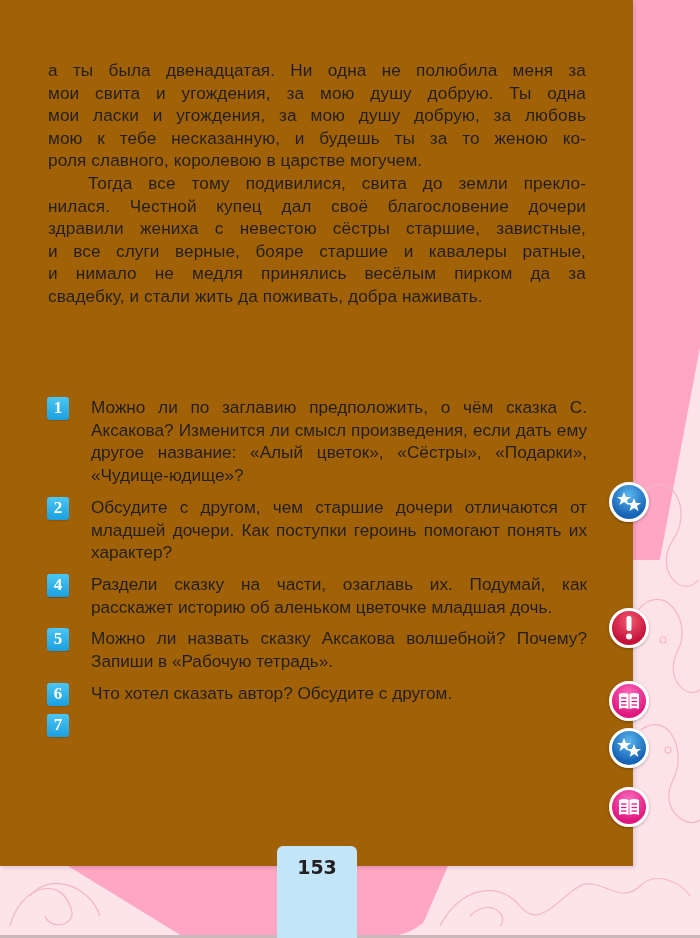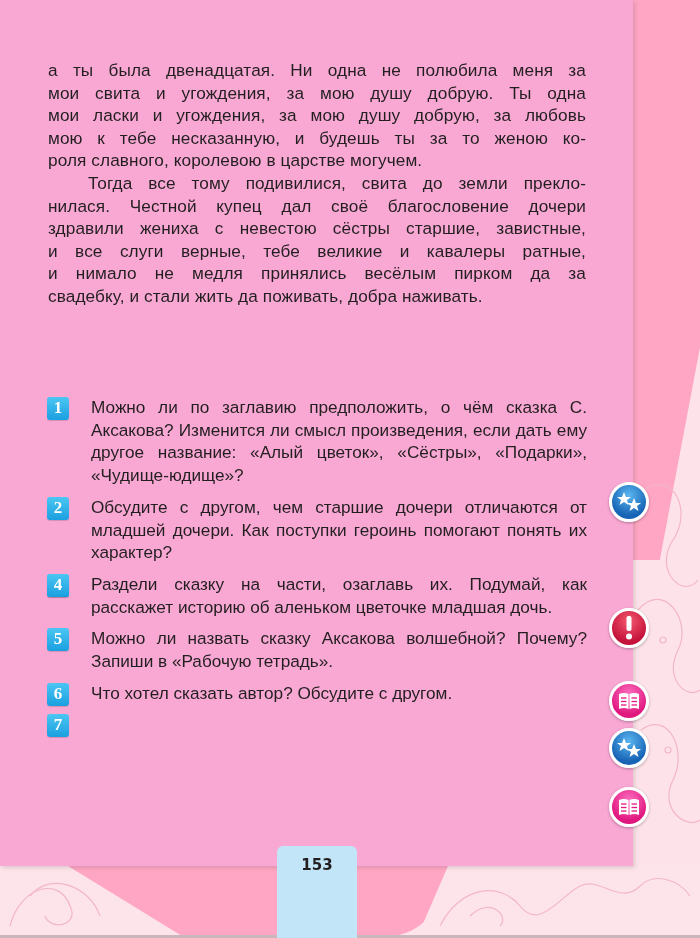--- a/index.html
+++ b/index.html
@@ -27,21 +27,21 @@
     background: #fea6c3;
     border-bottom-left-radius: 120px 70px;
     border-bottom-right-radius: 60px 70px;
     clip-path: polygon(0 0, 100% 0, 92% 100%, 30% 100%);
   }
   .bottom-line {
     position: absolute; left: 0; top: 935px; width: 700px; height: 3px; background: #c9b7bb;
   }
   .page {
     position: absolute; left: 0; top: 0; width: 633px; height: 866px;
-    background: #f9a8d4;
+    background: #a16207;
     box-shadow: 2px 2px 4px rgba(0,0,0,0.12);
   }
   .prose {
     position: absolute; left: 48px; top: 59px; width: 538px;
     font-size: 17.2px; line-height: 22.6px; color: #231f20;
     text-align: justify; letter-spacing: 0.1px;
   }
   .prose p { margin: 0; text-align-last: justify; }
   .prose p.last { text-align-last: left; }
   .prose .indent { text-indent: 40px; }
@@ -66,21 +66,21 @@
   }
   .side-icon.blue { background: radial-gradient(circle at 50% 30%, #5ab6ef, #1763b5 70%); }
   .side-icon.red { background: radial-gradient(circle at 50% 30%, #f3586e, #c4123a 70%); }
   .side-icon.pink { background: radial-gradient(circle at 50% 30%, #fd6fc0, #e0177f 70%); }
   .page-num-tab {
     position: absolute; left: 277px; top: 846px; width: 80px; height: 92px;
     background: #c3e5f8; border-radius: 6px 6px 0 0;
   }
   .page-num {
     position: absolute; left: 277px; top: 856px; width: 80px; text-align: center;
-    font-family: "DejaVu Sans", sans-serif; font-weight: bold; font-size: 15px;
+    font-family: "DejaVu Sans", sans-serif; font-weight: bold; font-size: 19px;
     color: #231f20;
   }
 </style>
 </head>
 <body>
 
 <div class="bg-right"></div>
 <div class="bg-right-pink"></div>
 <svg class="swirl" style="left:633px;top:430px" width="67" height="440">
   <g fill="none" stroke="#f3b6c6" stroke-width="1.2">
@@ -109,21 +109,21 @@
       <p>а ты была двенадцатая. Ни одна не полюбила меня за</p>
       <p>мои свита и угождения, за мою душу добрую. Ты одна</p>
       <p>мои ласки и угождения, за мою душу добрую, за любовь</p>
       <p>мою к тебе несказанную, и будешь ты за то женою ко-</p>
       <p class="last">роля славного, королевою в царстве могучем.</p>
     </div>
     <div>
       <p class="indent">Тогда все тому подивилися, свита до земли прекло-</p>
       <p>нилася. Честной купец дал своё благословение дочери</p>
       <p>здравили жениха с невестою сёстры старшие, завистные,</p>
-      <p>и все слуги верные, тебе великие и кавалеры ратные,</p>
+      <p>и все слуги верные, бояре старшие и кавалеры ратные,</p>
       <p>и нимало не медля принялись весёлым пирком да за</p>
       <p class="last">свадебку, и стали жить да поживать, добра наживать.</p>
     </div>
   </div>
 
   <div class="q-list">
     <div class="q">
       <span class="badge">1</span>
       <span>Можно ли по заглавию предположить, о чём сказка С. Аксакова? Изменится ли смысл произведения, если дать ему другое название: «Алый цветок», «Сёстры», «Подарки», «Чудище-юдище»?</span>
     </div>

